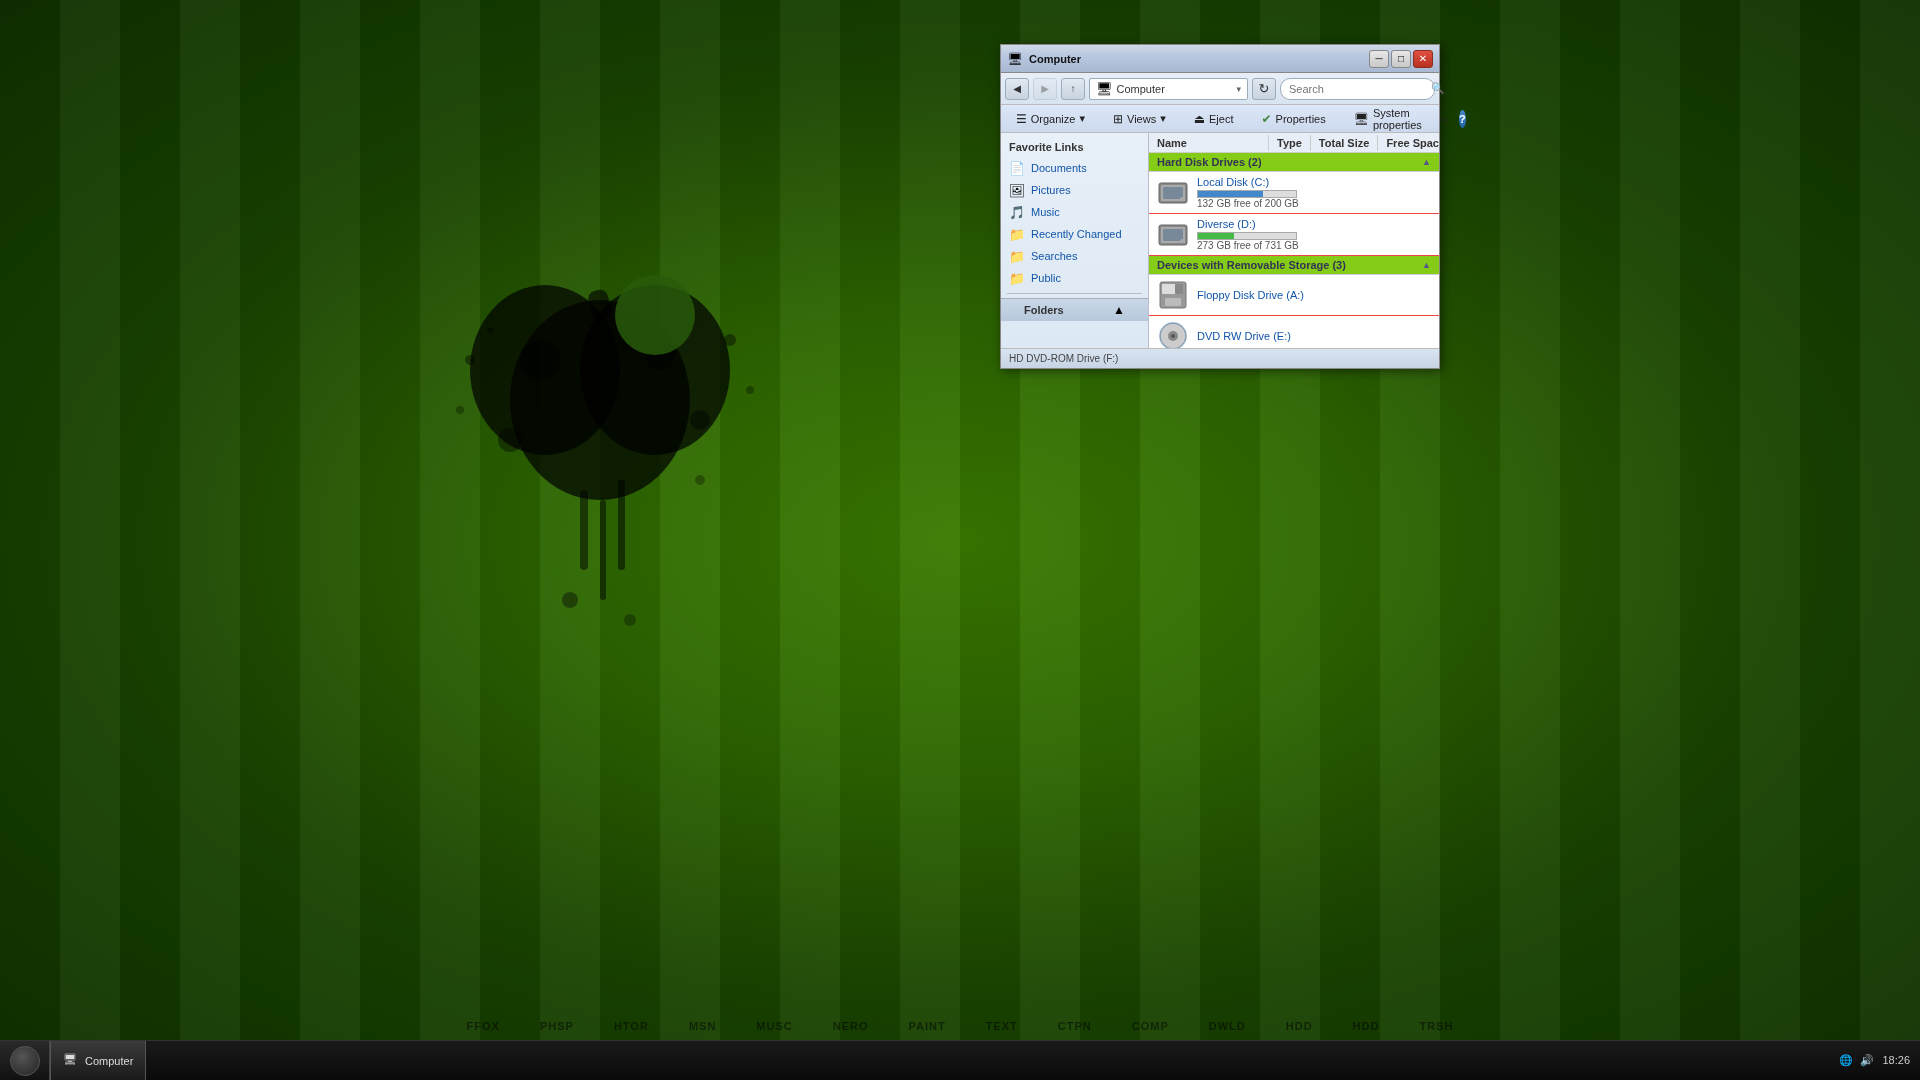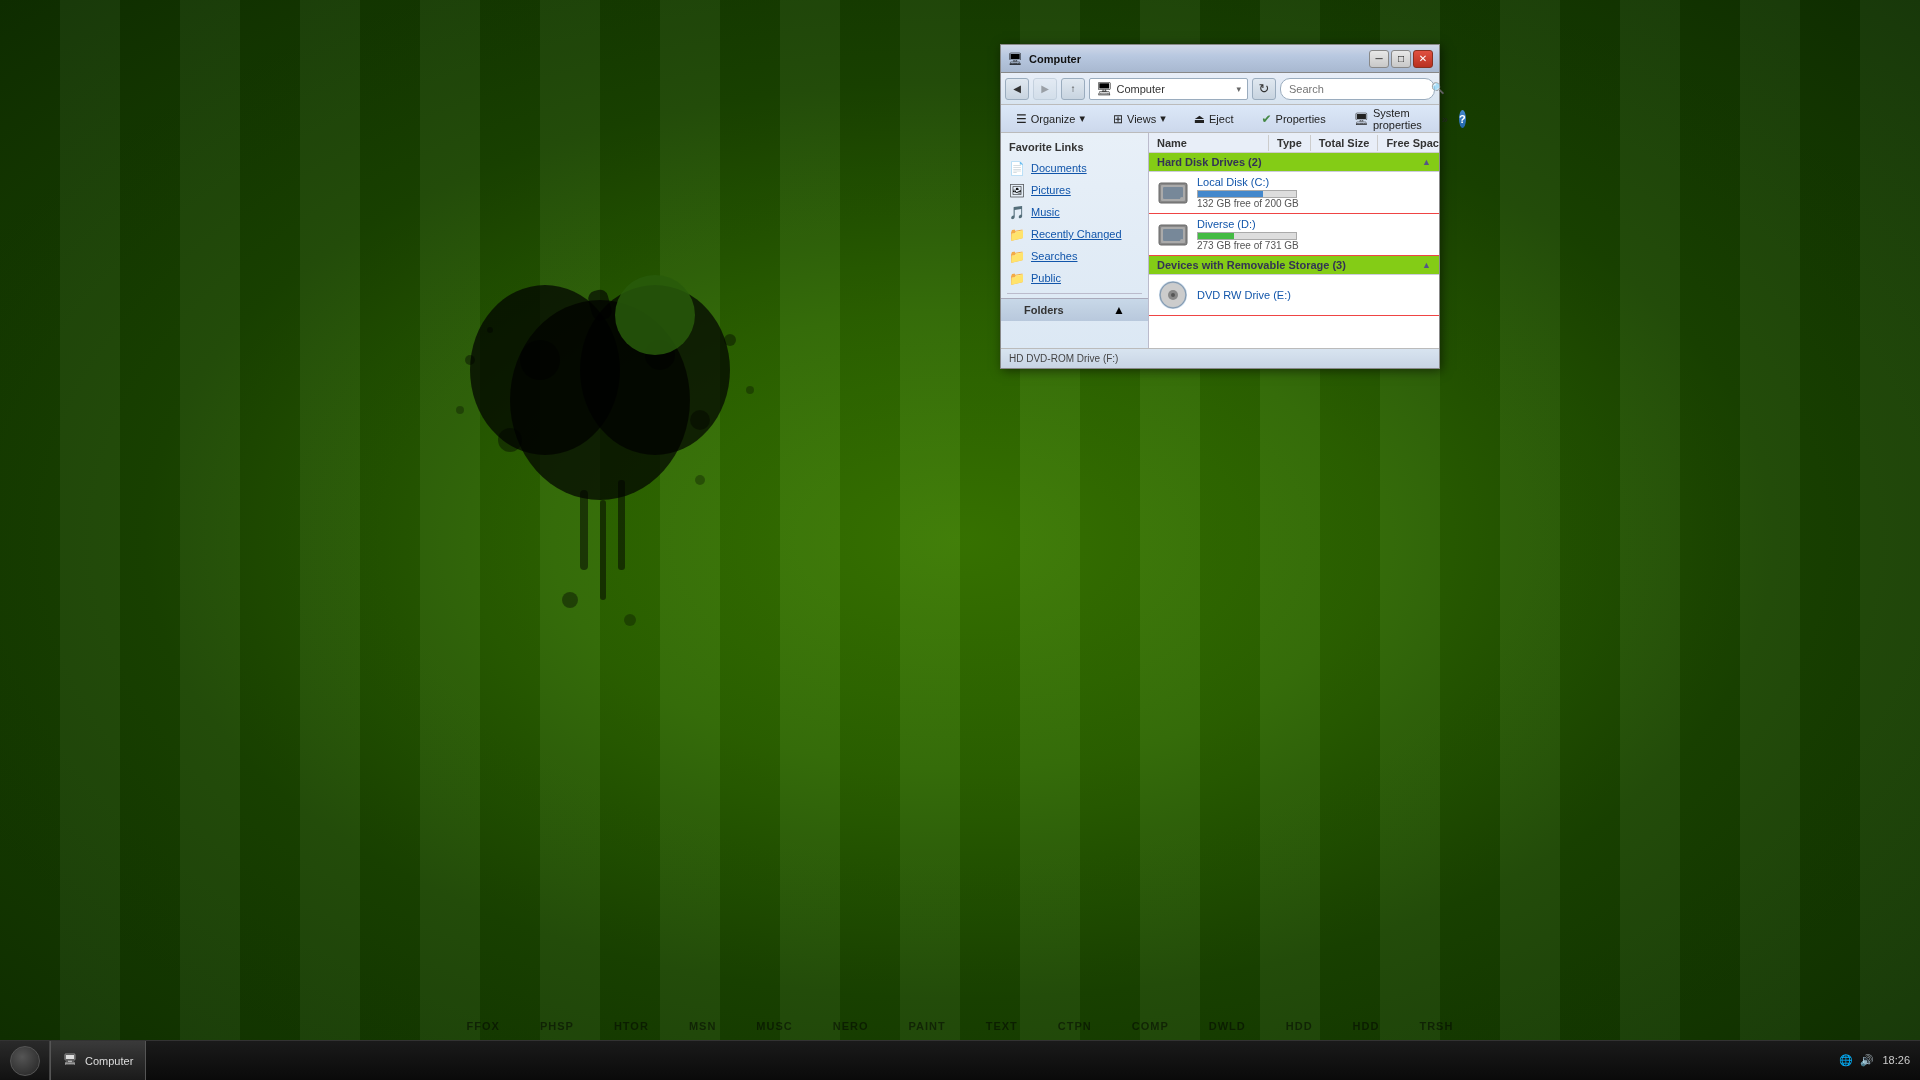--- a/index.html
+++ b/index.html
@@ -358,21 +358,20 @@
       width: 16px;
       height: 16px;
       display: flex;
       align-items: center;
       justify-content: center;
       font-size: 13px;
     }
 
     .sidebar-item-text {
       color: #1155aa;
-      text-decoration: underline;
       text-align: right;
     }
 
     .sidebar-divider {
       height: 1px;
       background: #bbc;
       margin: 4px 6px;
     }
 
     .sidebar-folders-header {
@@ -699,20 +698,33 @@
           </div>
           <div class="drive-free-text">273 GB free of 731 GB</div>
         </div>
       </div>
 
       <div class="file-section-header">
         <span>Devices with Removable Storage (3)</span>
         <span class="section-collapse">▲</span>
       </div>
 
+      <div class="drive-item">
+        <div class="drive-icon">
+          <svg width="32" height="32" viewBox="0 0 32 32">
+            <rect x="3" y="3" width="26" height="26" rx="2" fill="#999" stroke="#777"></rect>
+            <rect x="5" y="5" width="14" height="10" rx="1" fill="#ddd"></rect>
+            <rect x="18" y="5" width="8" height="10" rx="1" fill="#888"></rect>
+            <rect x="8" y="19" width="16" height="8" rx="1" fill="#bbb"></rect>
+          </svg>
+        </div>
+        <div class="drive-info">
+          <div class="drive-name">Floppy Disk Drive (A:)</div>
+        </div>
+      </div>
 
       <div class="drive-item">
         <div class="drive-icon">
           <svg width="32" height="32" viewBox="0 0 32 32">
             <ellipse cx="16" cy="16" rx="13" ry="13" fill="#ccc" stroke="#999"></ellipse>
             <ellipse cx="16" cy="16" rx="5" ry="5" fill="#888"></ellipse>
             <ellipse cx="16" cy="16" rx="2" ry="2" fill="#555"></ellipse>
             <ellipse cx="16" cy="16" rx="13" ry="13" fill="none" stroke="rgba(100,150,200,0.4)" stroke-width="2"></ellipse>
           </svg>
         </div>

